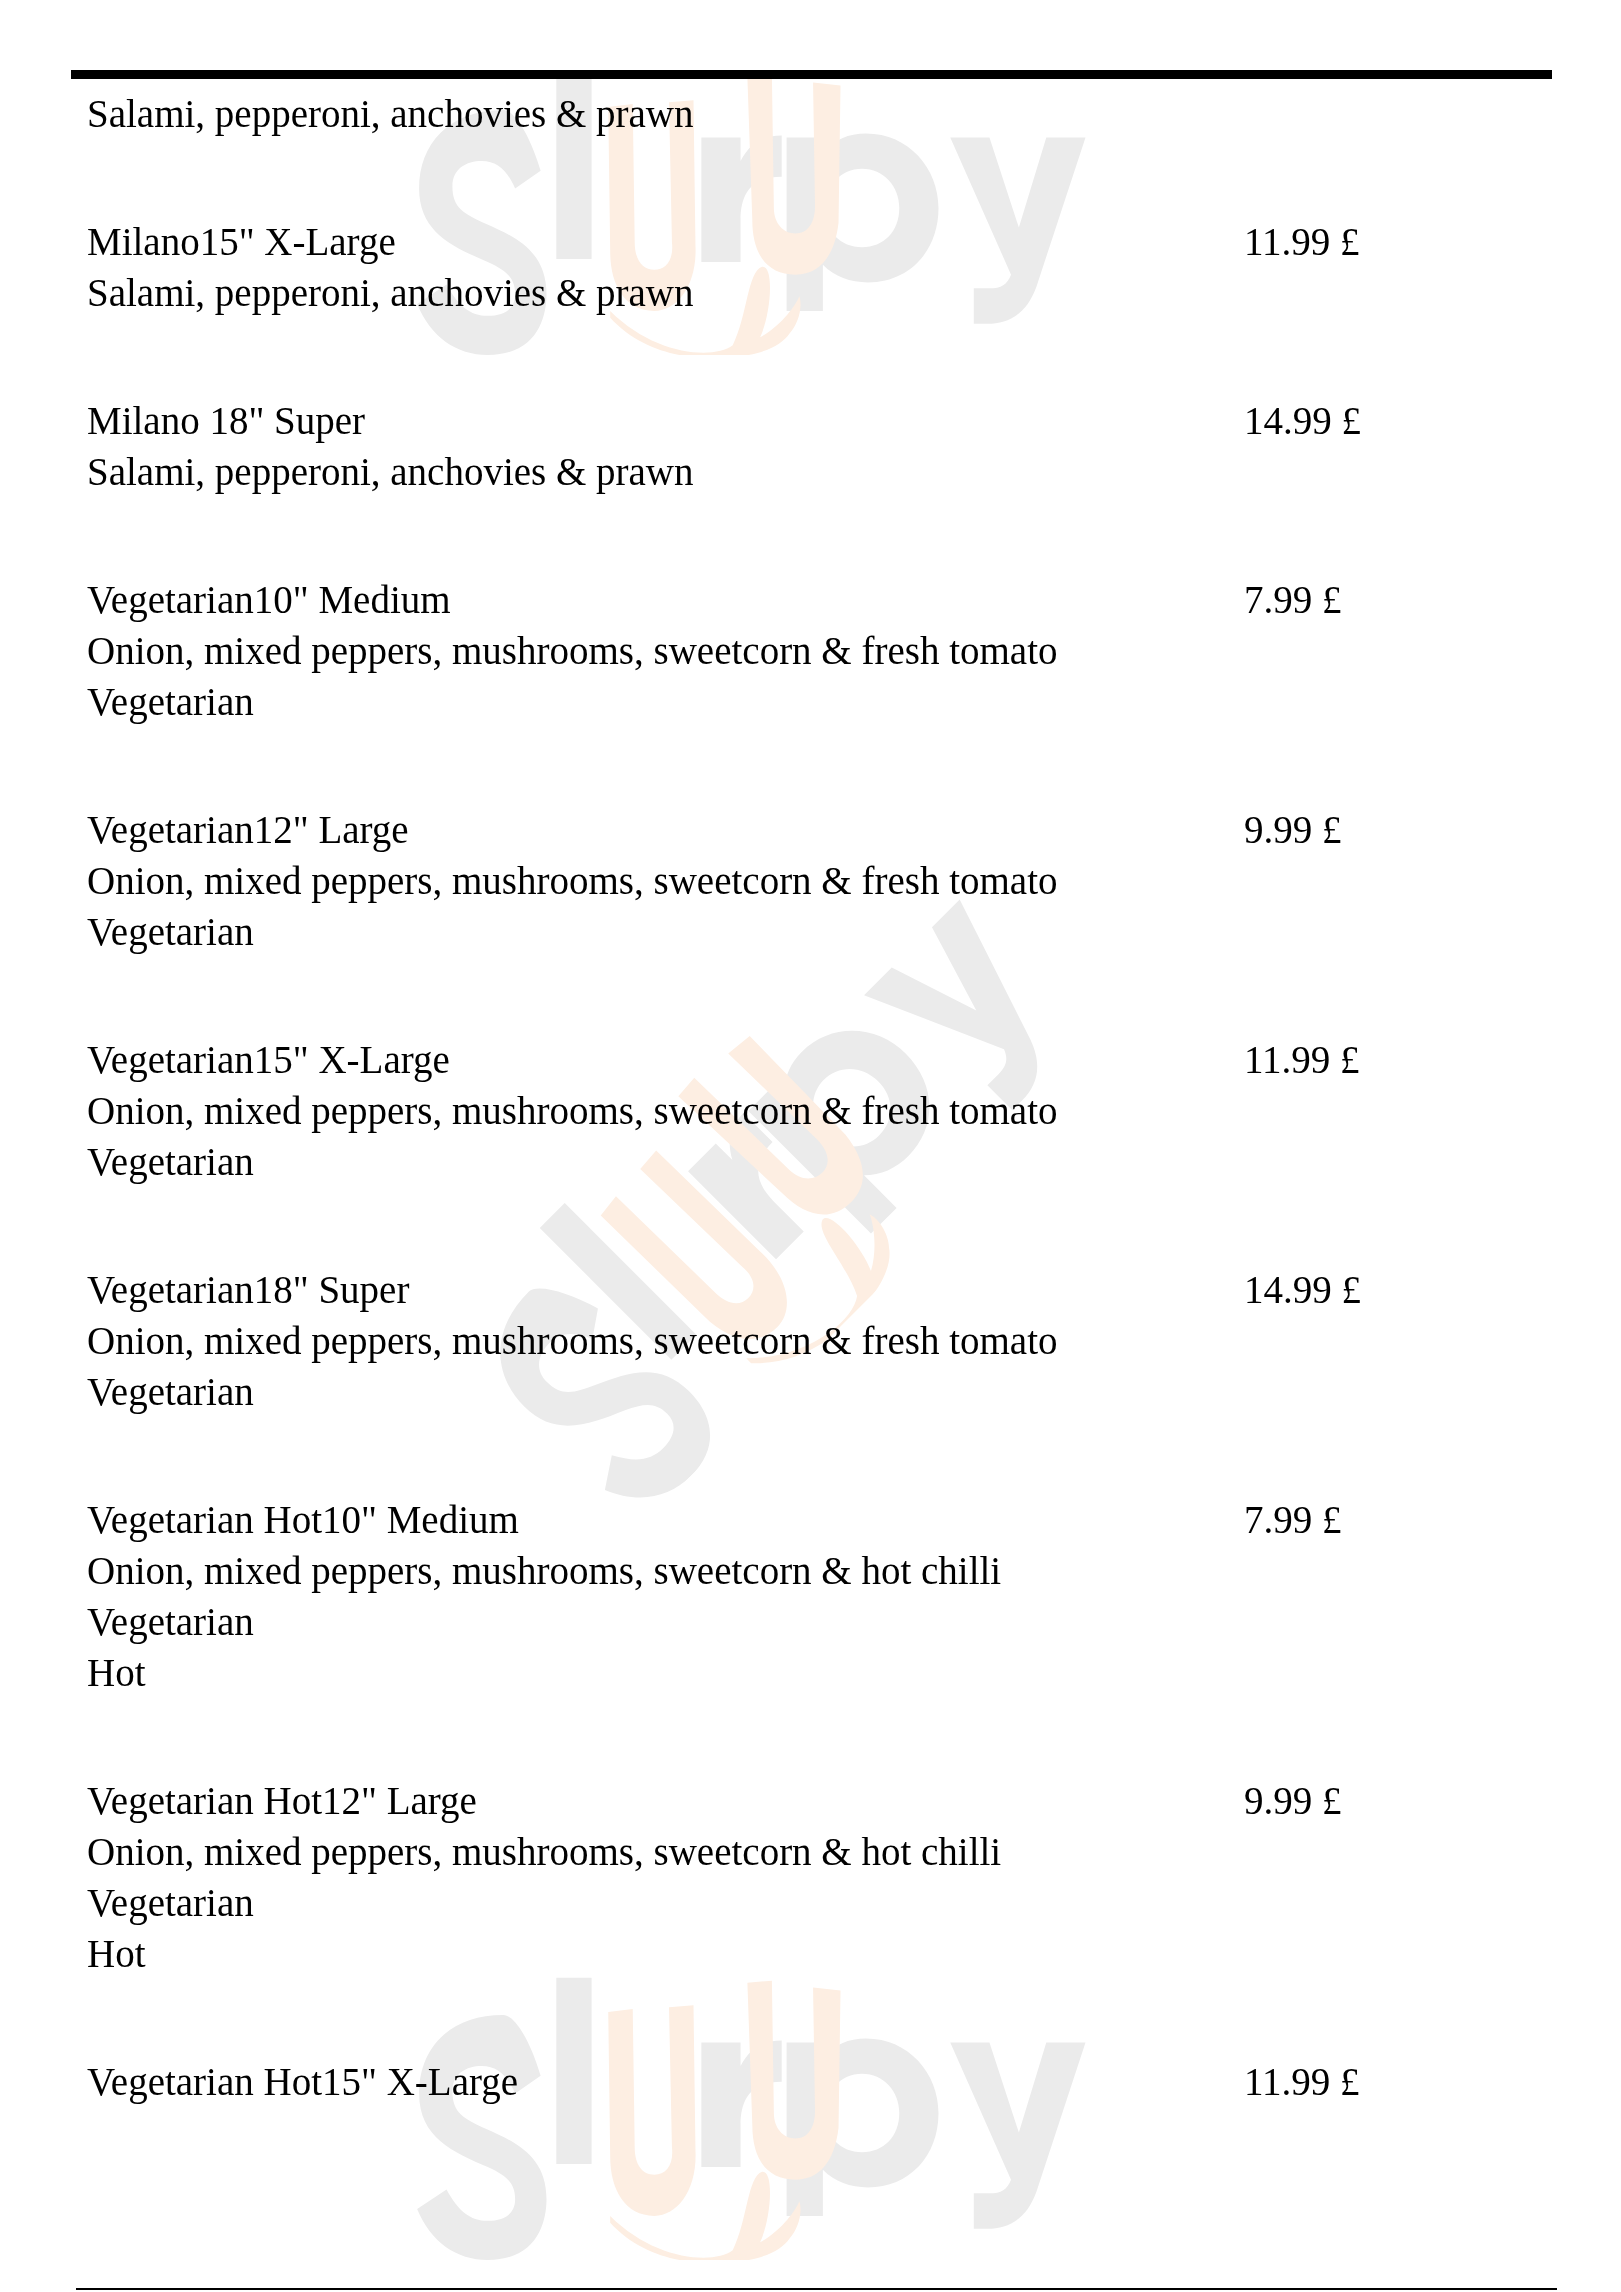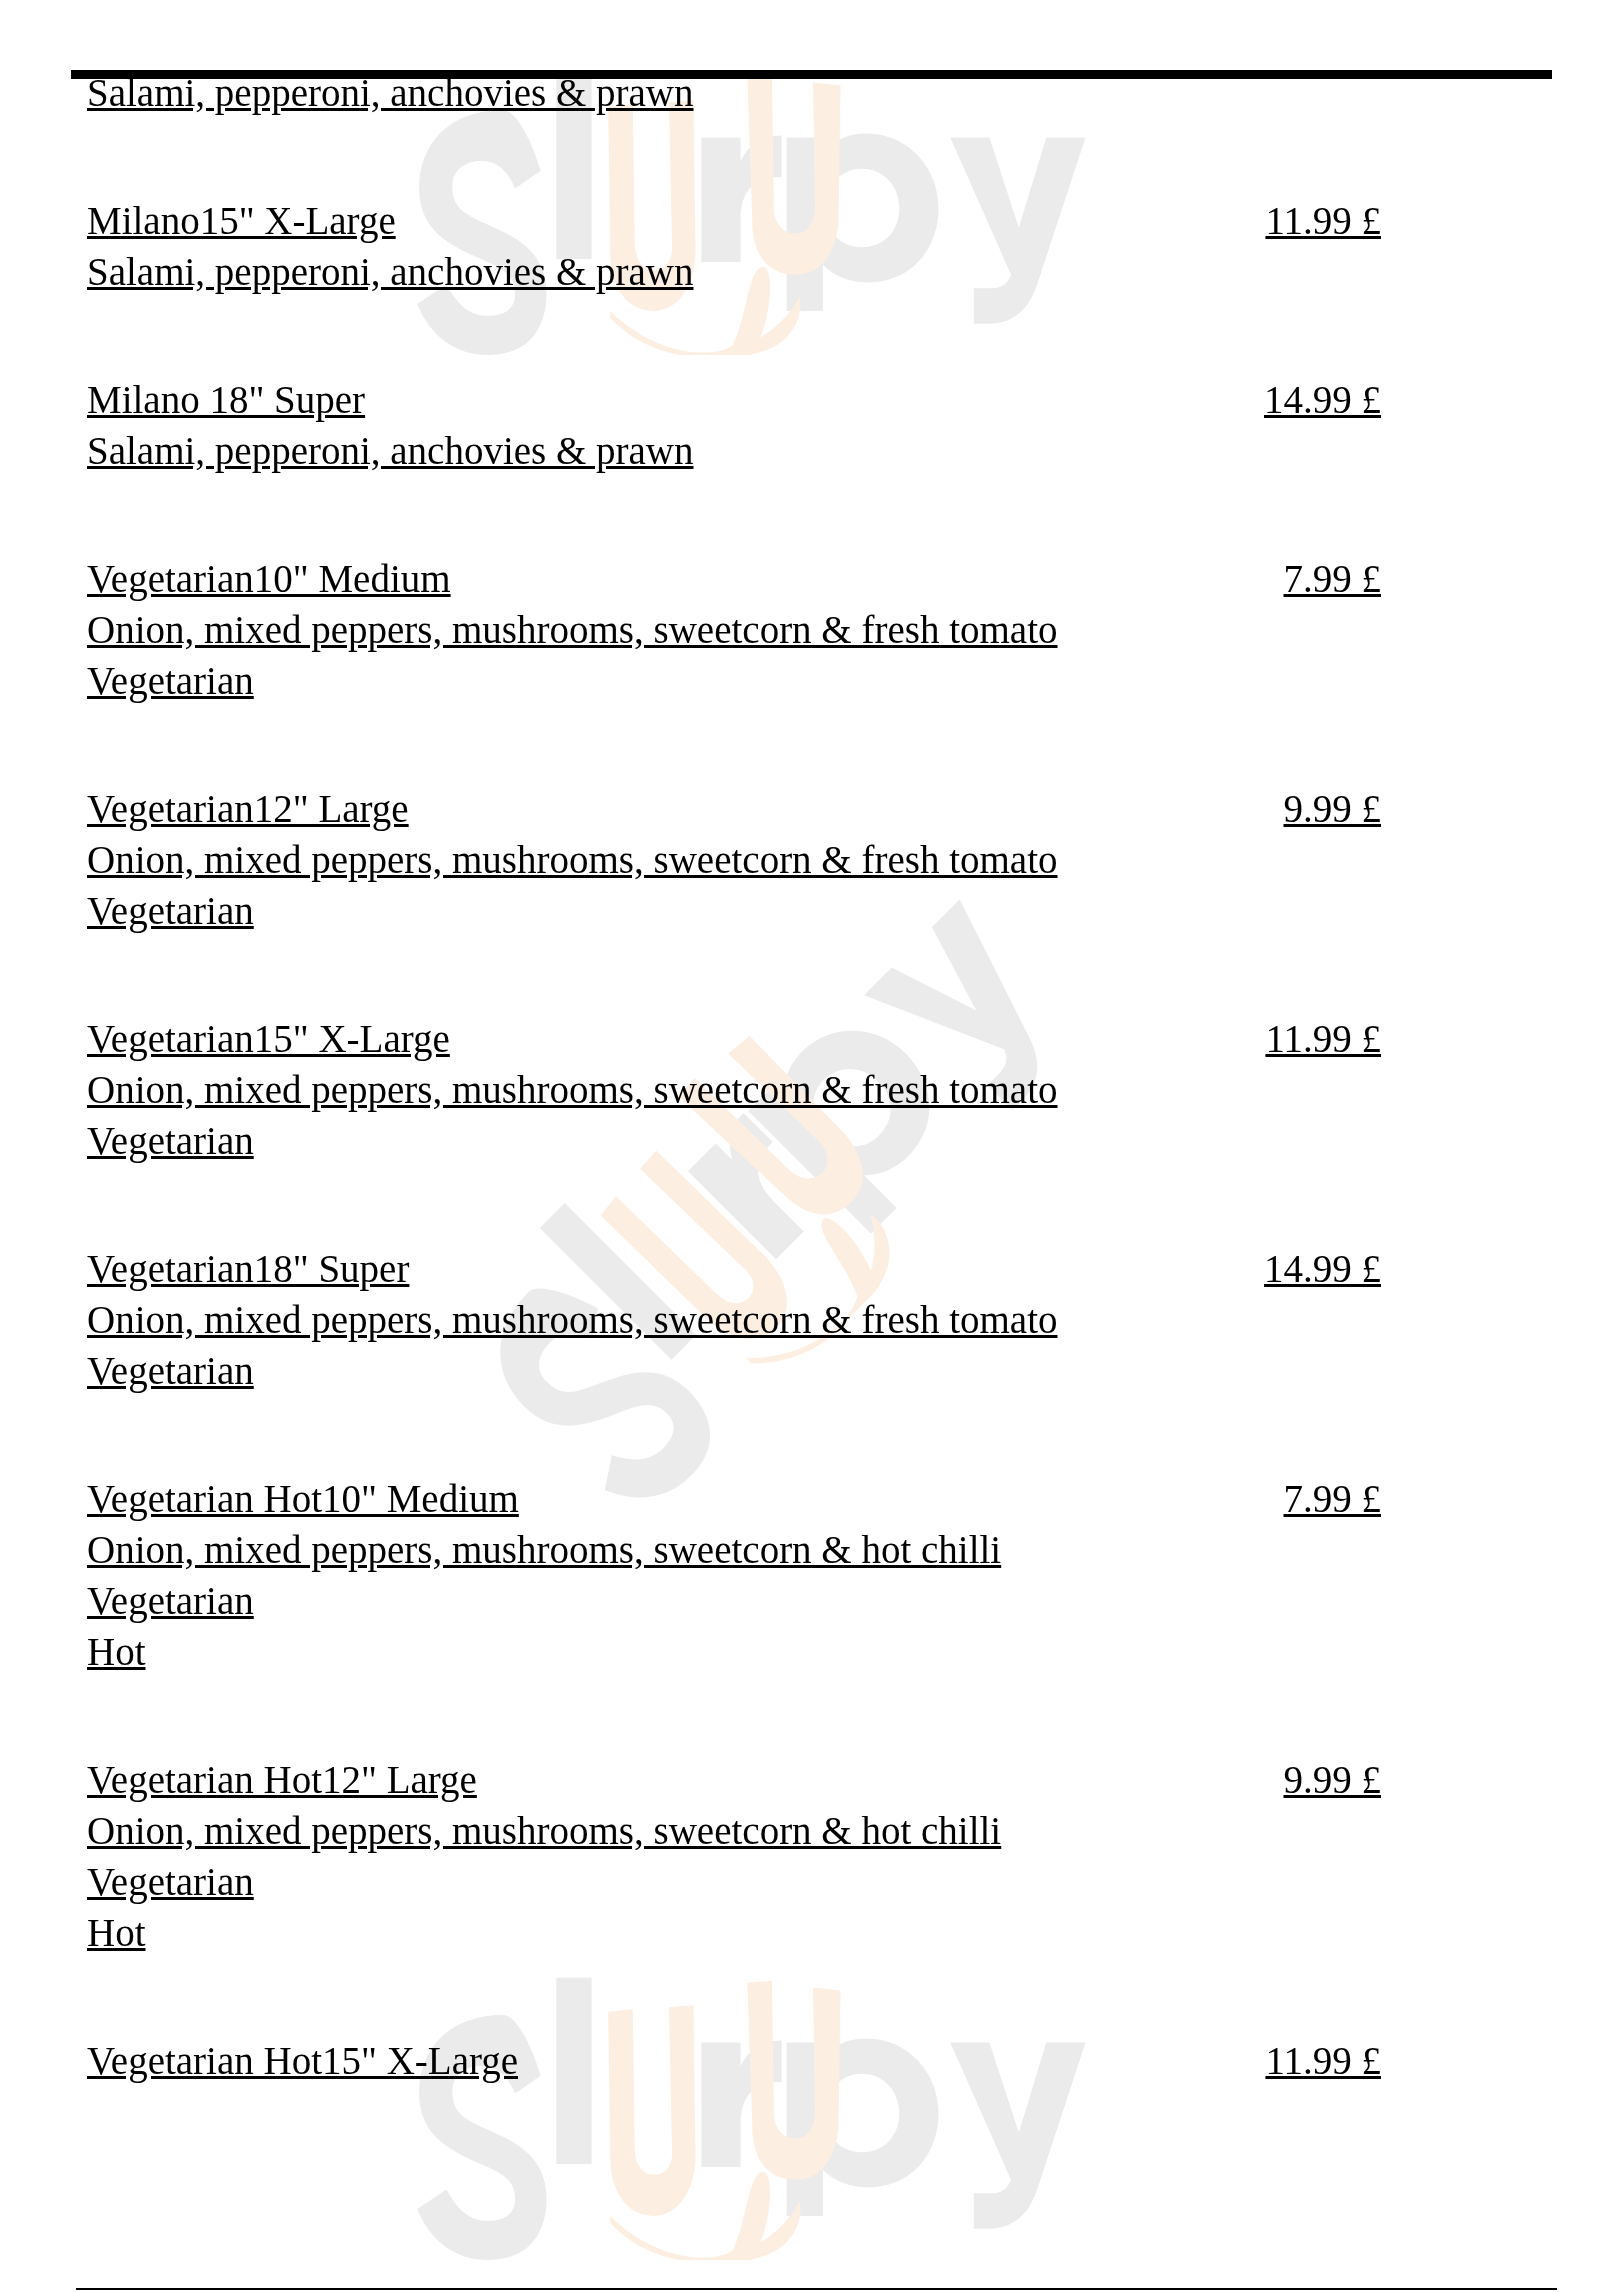--- a/index.html
+++ b/index.html
@@ -51,43 +51,42 @@
     top: 2288px;
     width: 1481px;
     height: 2px;
     background: #000000;
     z-index: 2;
   }
 
   .menu {
     position: absolute;
     left: 87px;
-    top: 67px;
+    top: 88px;
     width: 1294px;
     z-index: 1;
-    text-decoration: underline;
   }
   .menu-row {
     display: flex;
     justify-content: space-between;
     align-items: flex-start;
     margin-bottom: 77px;
     font-size: 39px;
     line-height: 51px;
   }
   .row-text {
     display: flex;
     flex-direction: column;
   }
   .row-text span {
     display: block;
     white-space: nowrap;
   }
   .price {
-    text-align: right;
+    text-align: left;
     white-space: nowrap;
     min-width: 137px;
   }
 </style>
 </head>
 <body>
 
 <div class="watermark wm-top">
   <svg viewBox="0 0 830 300">
     <g fill="#ebebeb">

